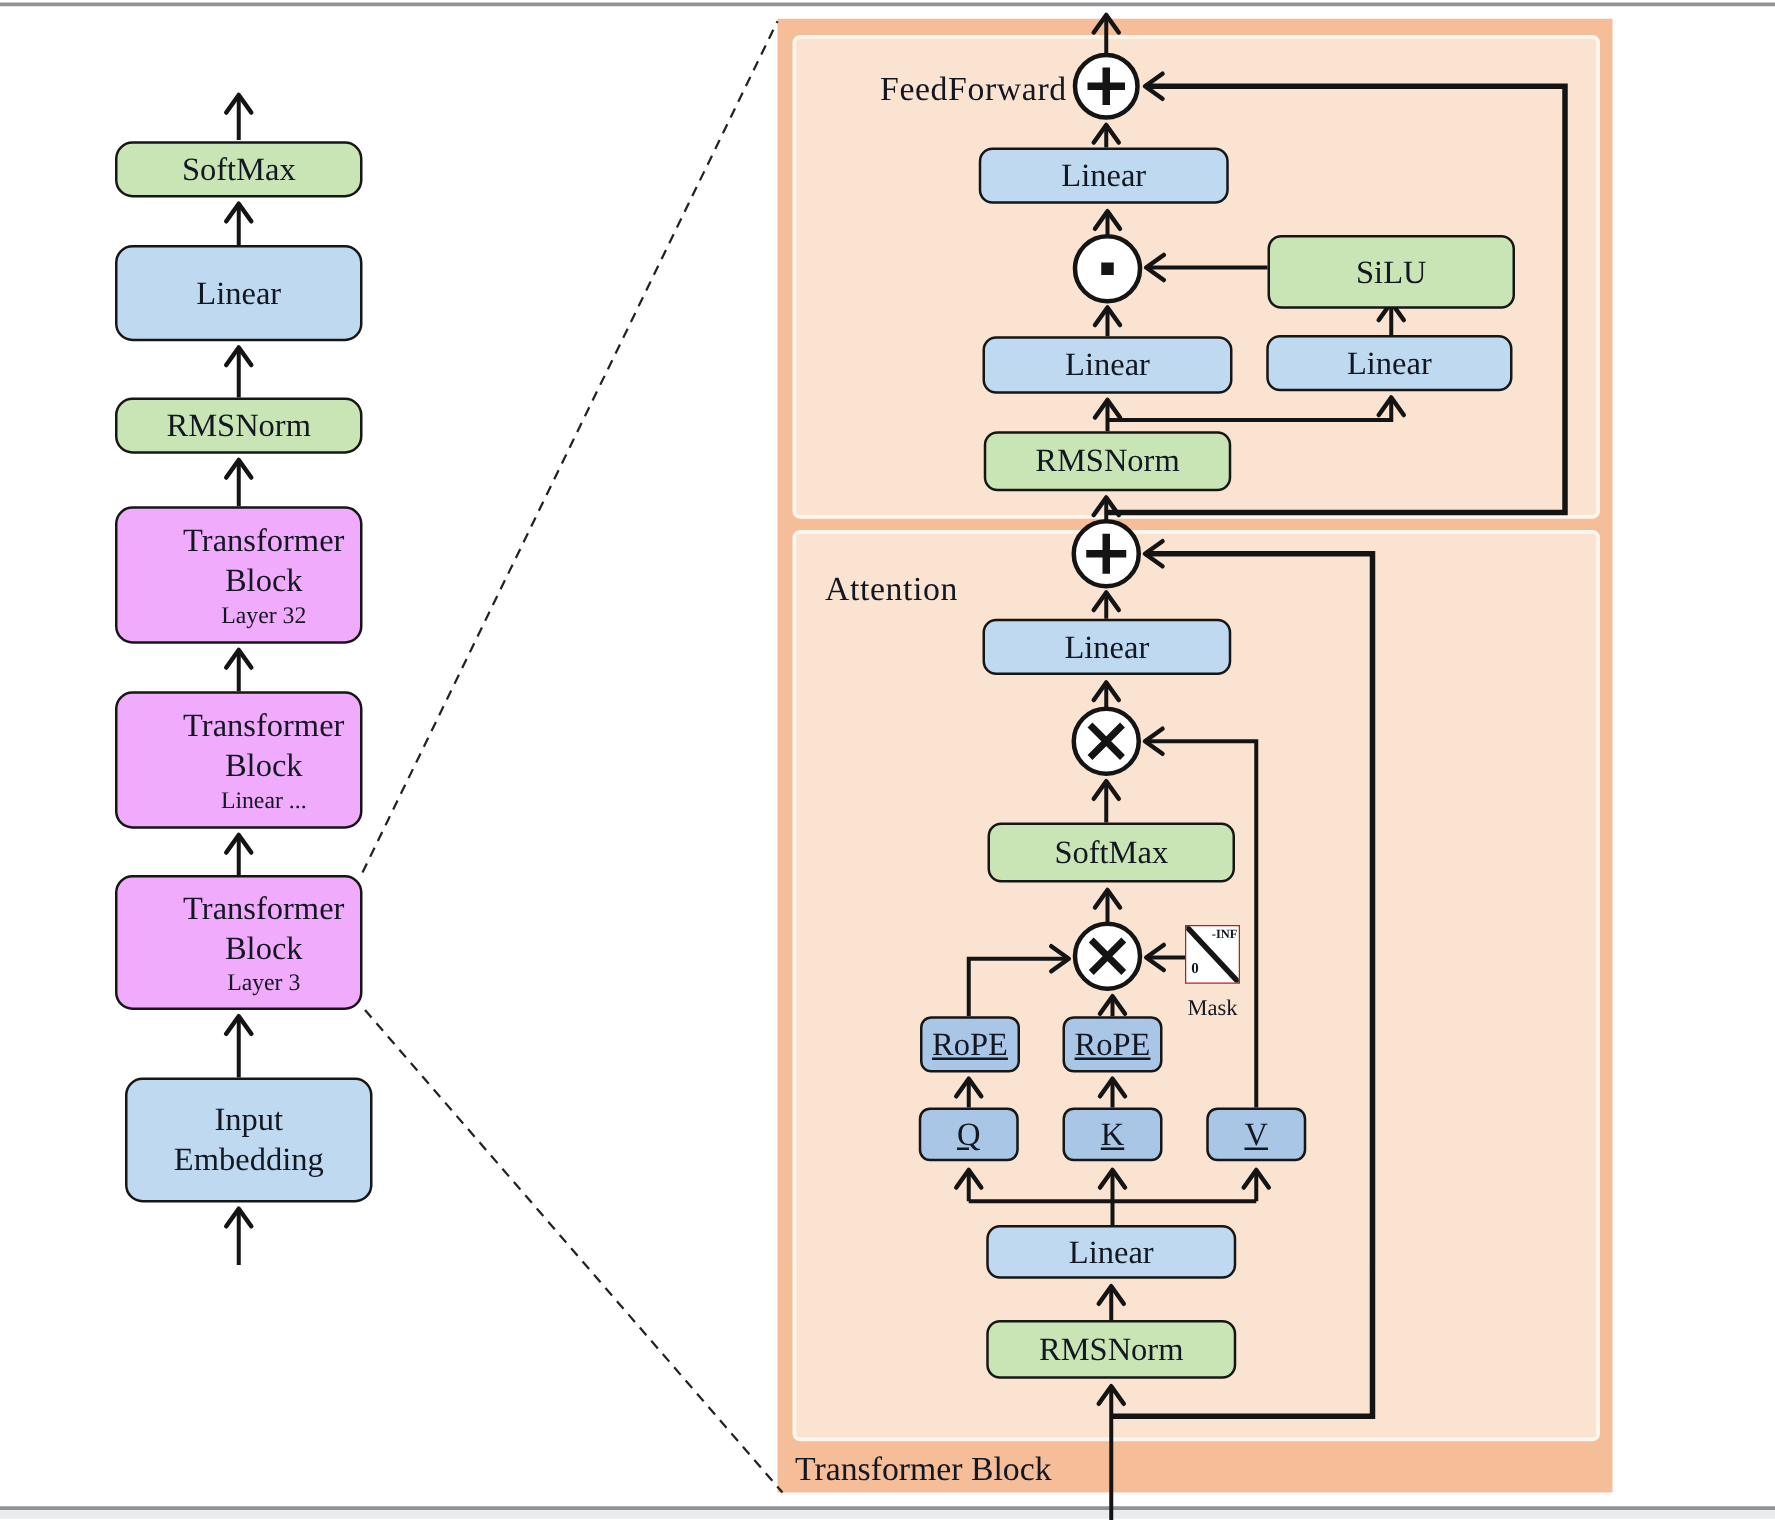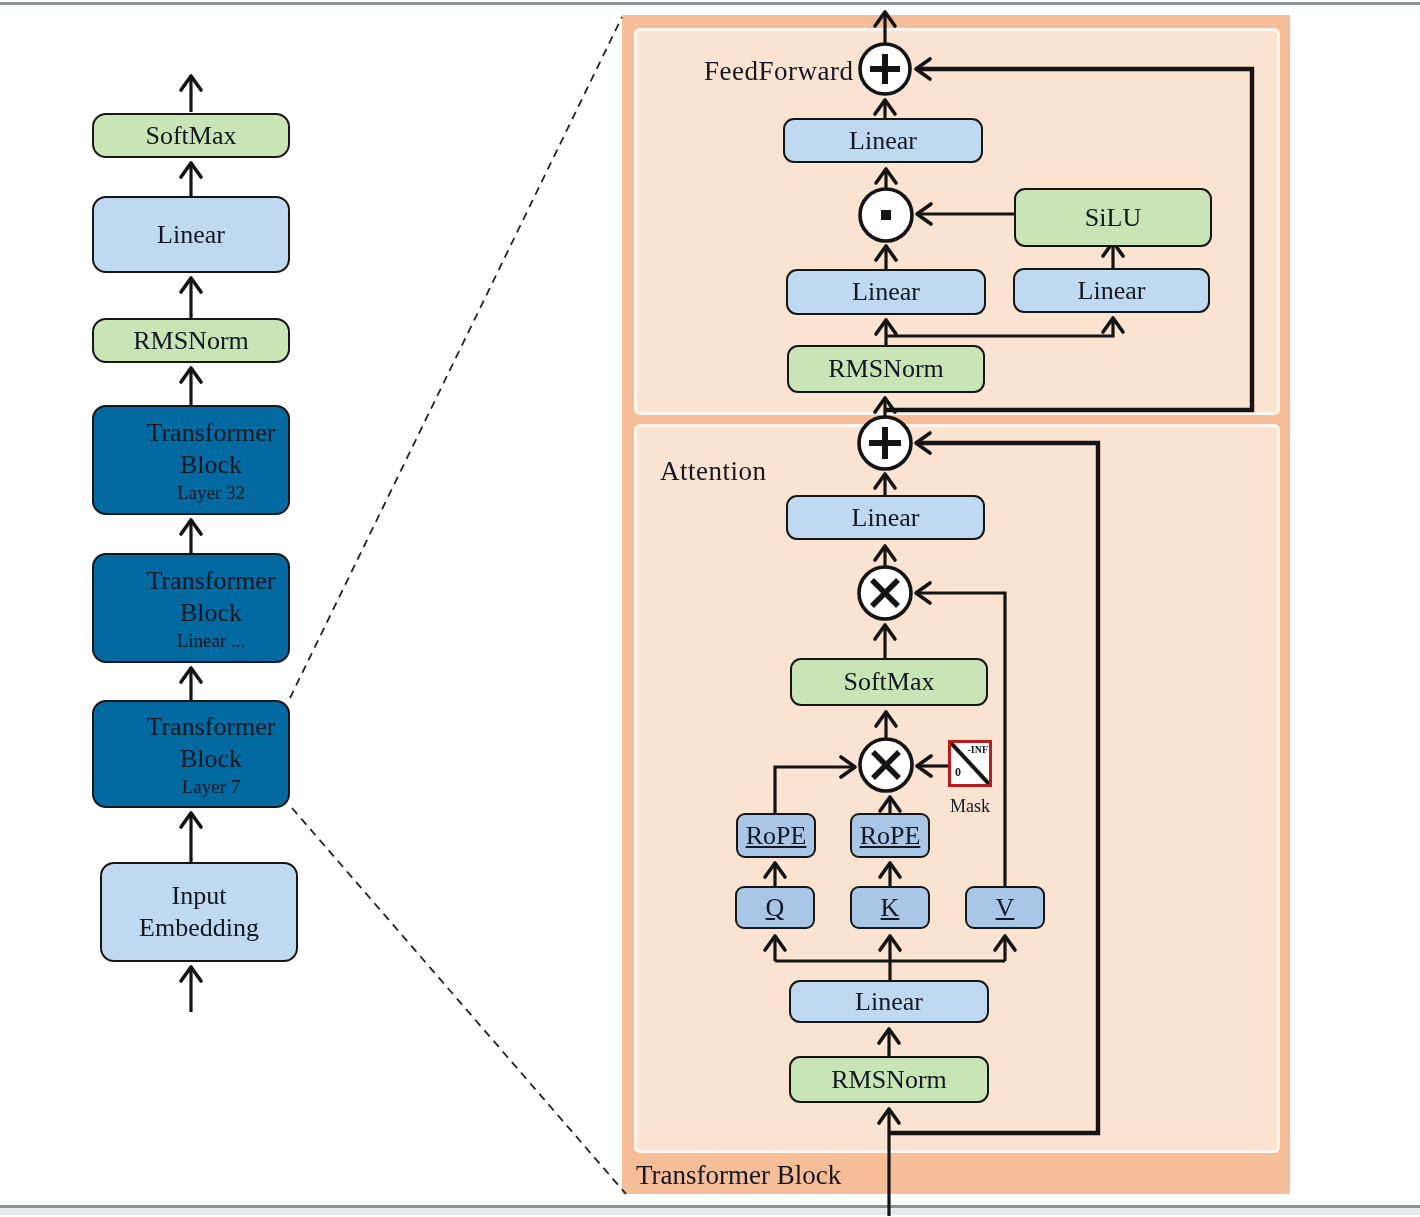--- a/index.html
+++ b/index.html
@@ -16,28 +16,28 @@
   #attn-box{left:634px;top:424px;width:640px;height:723px;}
 
   .section-title{position:absolute;font-size:27px;letter-spacing:.5px;}
   .svg-layer{position:absolute;left:0;top:0;z-index:5;}
 
   .box{position:absolute;z-index:8;display:flex;flex-direction:column;align-items:center;justify-content:center;
        border:2.5px solid #161616;border-radius:11px;font-size:26px;line-height:1.2;text-align:center;box-sizing:border-box;}
   .green{background:#c9e4b5;}
   .blue{background:#bed9f0;}
   .blue2{background:#a9c6e6;}
-  .orange{background:#0369a1;padding-left:40px;}
+  .orange{background:#f0abfc;padding-left:40px;}
   .r14{border-radius:14px;}
   .r8{border-radius:9px;text-decoration:underline;}
   .sub{font-size:19px;line-height:1.15;}
   .two-line{line-height:1.25;}
 
   .mask-box{position:absolute;left:948px;top:740px;width:44px;height:47px;background:#ffffff;
-            border:3px solid #b91c1c;z-index:8;box-sizing:border-box;}
+            border:1px solid #b91c1c;z-index:8;box-sizing:border-box;}
   .mask-neg{position:absolute;top:1px;right:1px;font-size:10px;font-weight:bold;}
   .mask-zero{position:absolute;left:4px;bottom:4px;font-size:12px;font-weight:bold;}
   .mask-label{position:absolute;left:934px;top:796px;width:72px;text-align:center;font-size:18px;z-index:8;}
   .footer-label{position:absolute;left:636px;top:1160px;font-size:27px;z-index:8;}
 </style>
 </head>
 <body>
 
 <div class="stage">
 
@@ -143,21 +143,21 @@
     <span class="sub">Layer 32</span>
   </div>
   <div class="box orange r14 two-line" style="left:92px;top:553px;width:198px;height:110px;">
     <span>Transformer</span>
     <span>Block</span>
     <span class="sub">Linear ...</span>
   </div>
   <div class="box orange r14 two-line" style="left:92px;top:700px;width:198px;height:108px;">
     <span>Transformer</span>
     <span>Block</span>
-    <span class="sub">Layer 7</span>
+    <span class="sub">Layer 3</span>
   </div>
   <div class="box blue r14 two-line" style="left:100px;top:862px;width:198px;height:100px;">
     <span>Input</span>
     <span>Embedding</span>
   </div>
 
   <div class="section-title" style="left:672px;top:56px;margin-left:32px;">FeedForward</div>
   <div class="section-title" style="left:660px;top:456px;">Attention</div>
   <div class="footer-label">Transformer Block</div>
 

